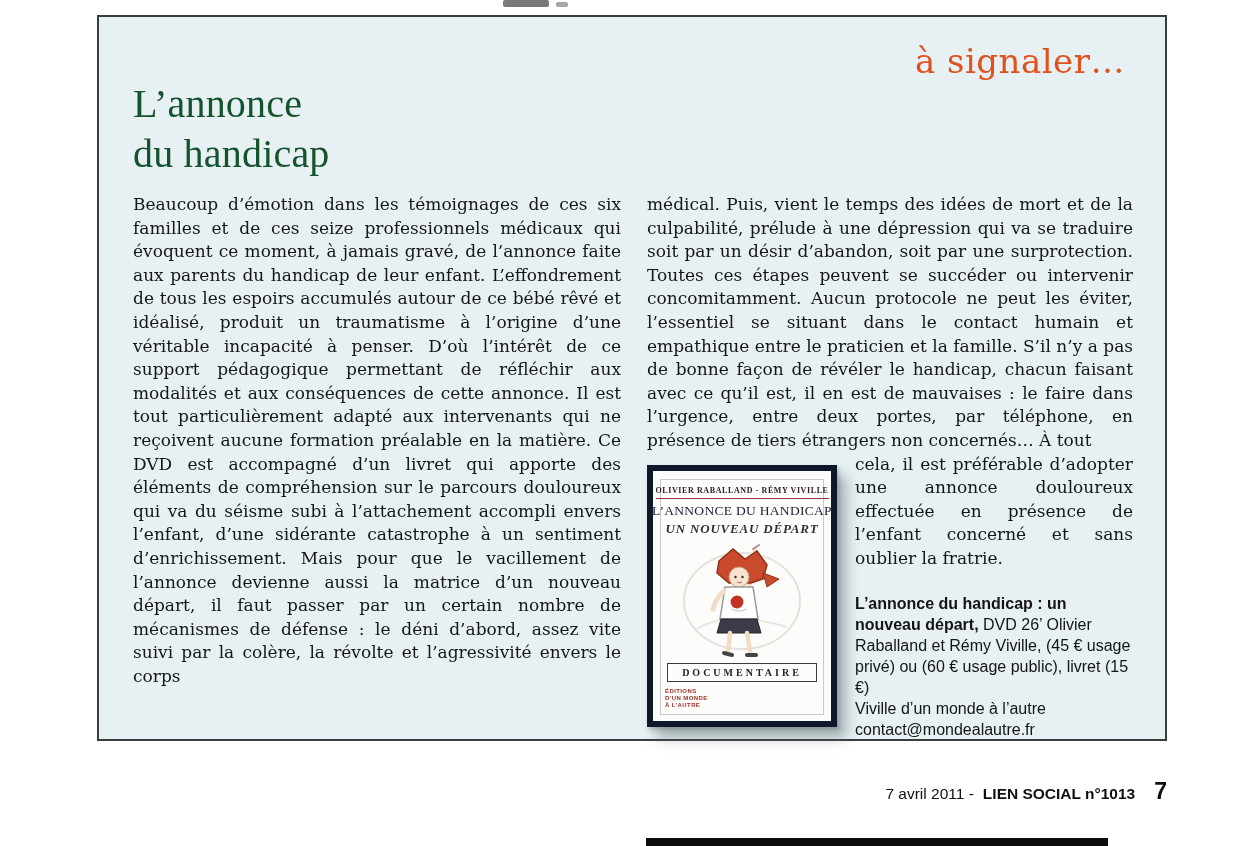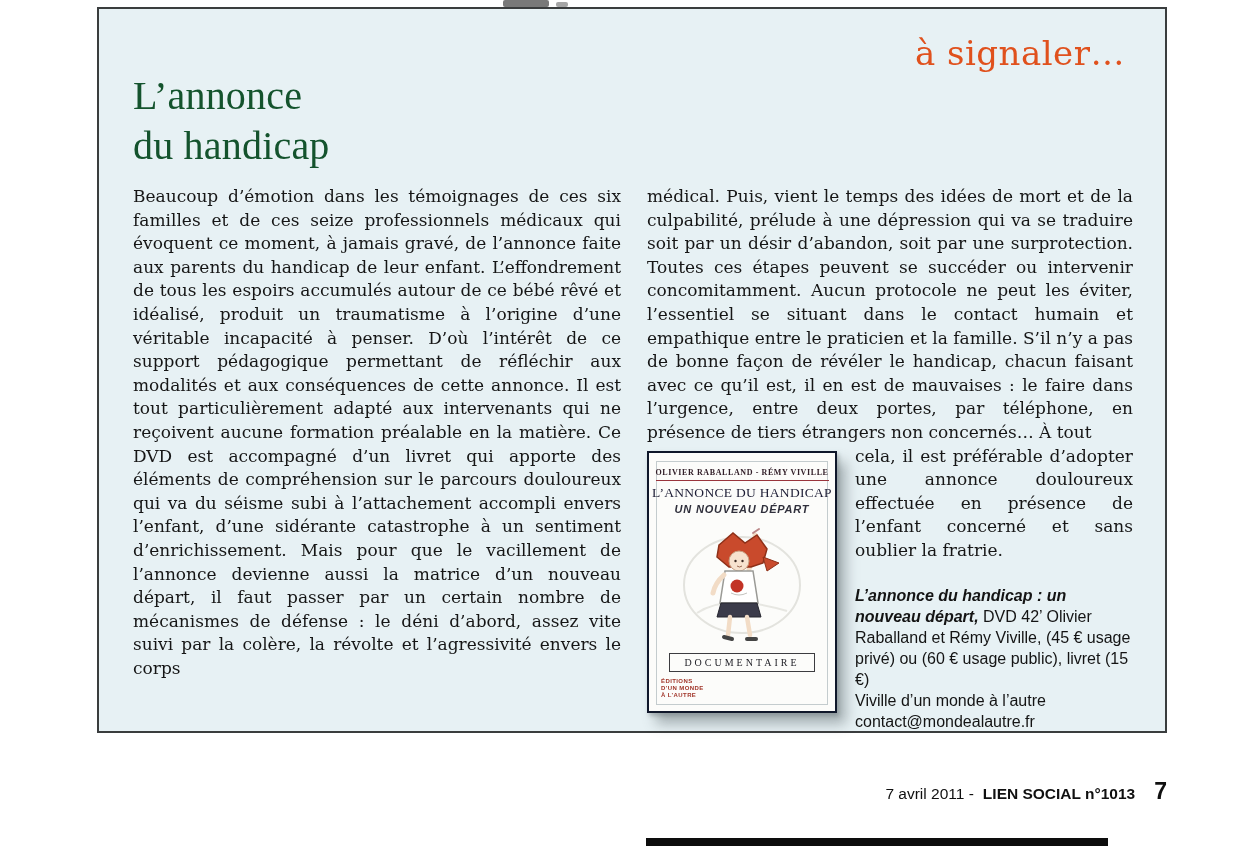--- a/index.html
+++ b/index.html
@@ -28,21 +28,21 @@
     position: absolute; left: 556px; top: 2px; width: 12px; height: 5px;
     background: #6a6a6a; opacity: .6; border-radius: 2px;
   }
   .artifact-bottom-bar {
     position: absolute; left: 646px; top: 838px; width: 462px; height: 8px;
     background: #0d0d0d;
   }
 
   .panel {
     position: absolute;
-    left: 97px; top: 7px;
+    left: 97px; top: 15px;
     width: 1070px; height: 726px;
     background: #e7f1f4;
     border: 2px solid #3a3d3e;
     box-sizing: border-box;
     padding-left: 30px;
   }
 
   .section-label {
     position: absolute;
     top: 24px; right: 40px;
@@ -81,23 +81,23 @@
     text-align: justify;
     hyphens: auto;
     -webkit-hyphens: auto;
   }
 
   
   .dvd-float {
     float: left;
     width: 190px;
     height: 262px;
-    margin: 6px 18px 6px 0;
+    margin: 12px 18px 6px 0;
     background: #fcfcfa;
-    border: 2px solid #0f172a;
+    border: 6px solid #0f172a;
     box-sizing: border-box;
     box-shadow: 9px 11px 12px rgba(88, 99, 104, 0.45), 2px 3px 4px rgba(88, 99, 104, 0.35);
     display: flex;
     flex-direction: column;
     align-items: center;
     padding: 8px 7px 6px 7px;
   }
   .dvd-inner {
     width: 100%;
     height: 100%;
@@ -121,41 +121,41 @@
   }
   .dvd-title {
     font-family: "Liberation Serif", serif;
     font-size: 13.5px;
     font-weight: normal;
     letter-spacing: 0.3px;
     color: #1c1c34;
     white-space: nowrap;
   }
   .dvd-subtitle {
-    font-family: Liberation Sans, sans-serif;
-    font-size: 11px;
+    font-family: Liberation Serif, serif;
+    font-size: 13px;
     font-weight: bold;
     font-style: italic;
     letter-spacing: 0.8px;
     color: #30303c;
     margin-top: 2px;
   }
   .dvd-illustration {
     flex: 1 1 auto;
     width: 100%;
     display: flex;
     align-items: center;
     justify-content: center;
   }
   .dvd-badge {
     border: 1.5px solid #3c3c40;
     padding: 3px 14px;
     font-family: "Liberation Serif", serif;
     font-size: 10px;
-    font-weight: normal;
+    font-weight: bold;
     letter-spacing: 3px;
     color: #23232a;
     margin-bottom: 6px;
     white-space: nowrap;
     text-align: right;
   }
   .dvd-publisher {
     align-self: flex-start;
     font-family: "Liberation Sans", sans-serif;
     font-size: 6px;
@@ -168,21 +168,20 @@
   .caption {
     margin: 22px 0 0 208px;
     font-family: "Liberation Sans", sans-serif;
     font-size: 16px;
     line-height: 21px;
     color: #141414;
     text-align: left;
   }
   .caption .lead {
     font-weight: bold;
-    font-style: italic;
   }
   .caption .line {
     display: block;
   }
 
   .footer {
     position: absolute;
     left: 0; top: 778px;
     width: 1167px;
     display: flex;
@@ -285,21 +284,21 @@
               <div>ÉDITIONS</div>
               <div>D’UN MONDE</div>
               <div>À L’AUTRE</div>
             </div>
           </div>
         </div>
 
         <p class="body-text">cela, il est préférable d’adopter une annonce douloureux effectuée en présence de l’enfant concerné et sans oublier la fratrie.</p>
 
         <div class="caption">
-          <span class="lead">L’annonce du handicap : un nouveau départ,</span><span> DVD 42’ Olivier Raballand et Rémy Viville, (45 € usage privé) ou (60 € usage public), livret (15 €)</span>
+          <span class="lead">L’annonce du handicap : un nouveau départ,</span><span> DVD 26’ Olivier Raballand et Rémy Viville, (45 € usage privé) ou (60 € usage public), livret (15 €)</span>
           <span class="line">Viville d’un monde à l’autre</span>
           <span class="line">contact@mondealautre.fr</span>
         </div>
       </div>
 
     </div>
   </div>
 
   <div class="footer">
     <span>7 avril 2011 - </span>

